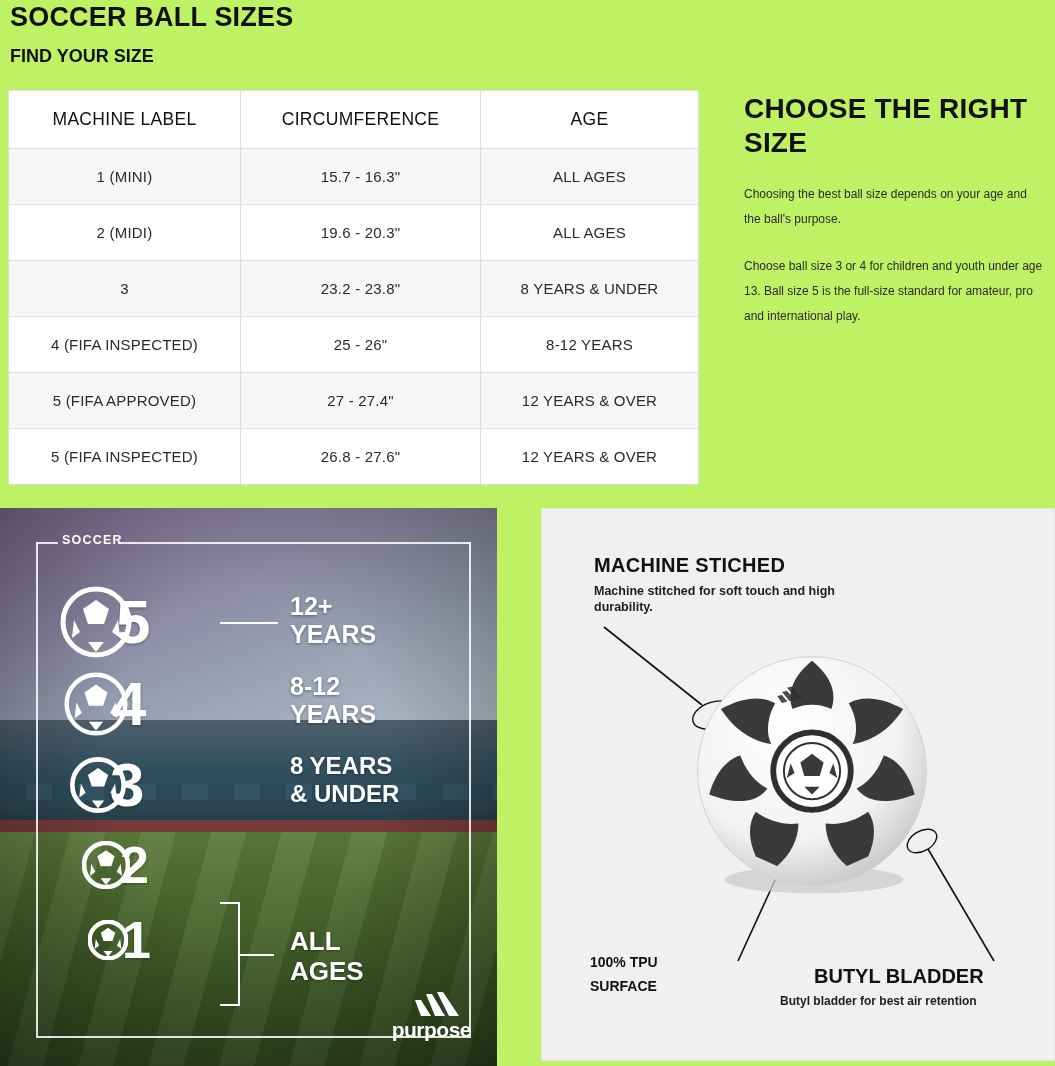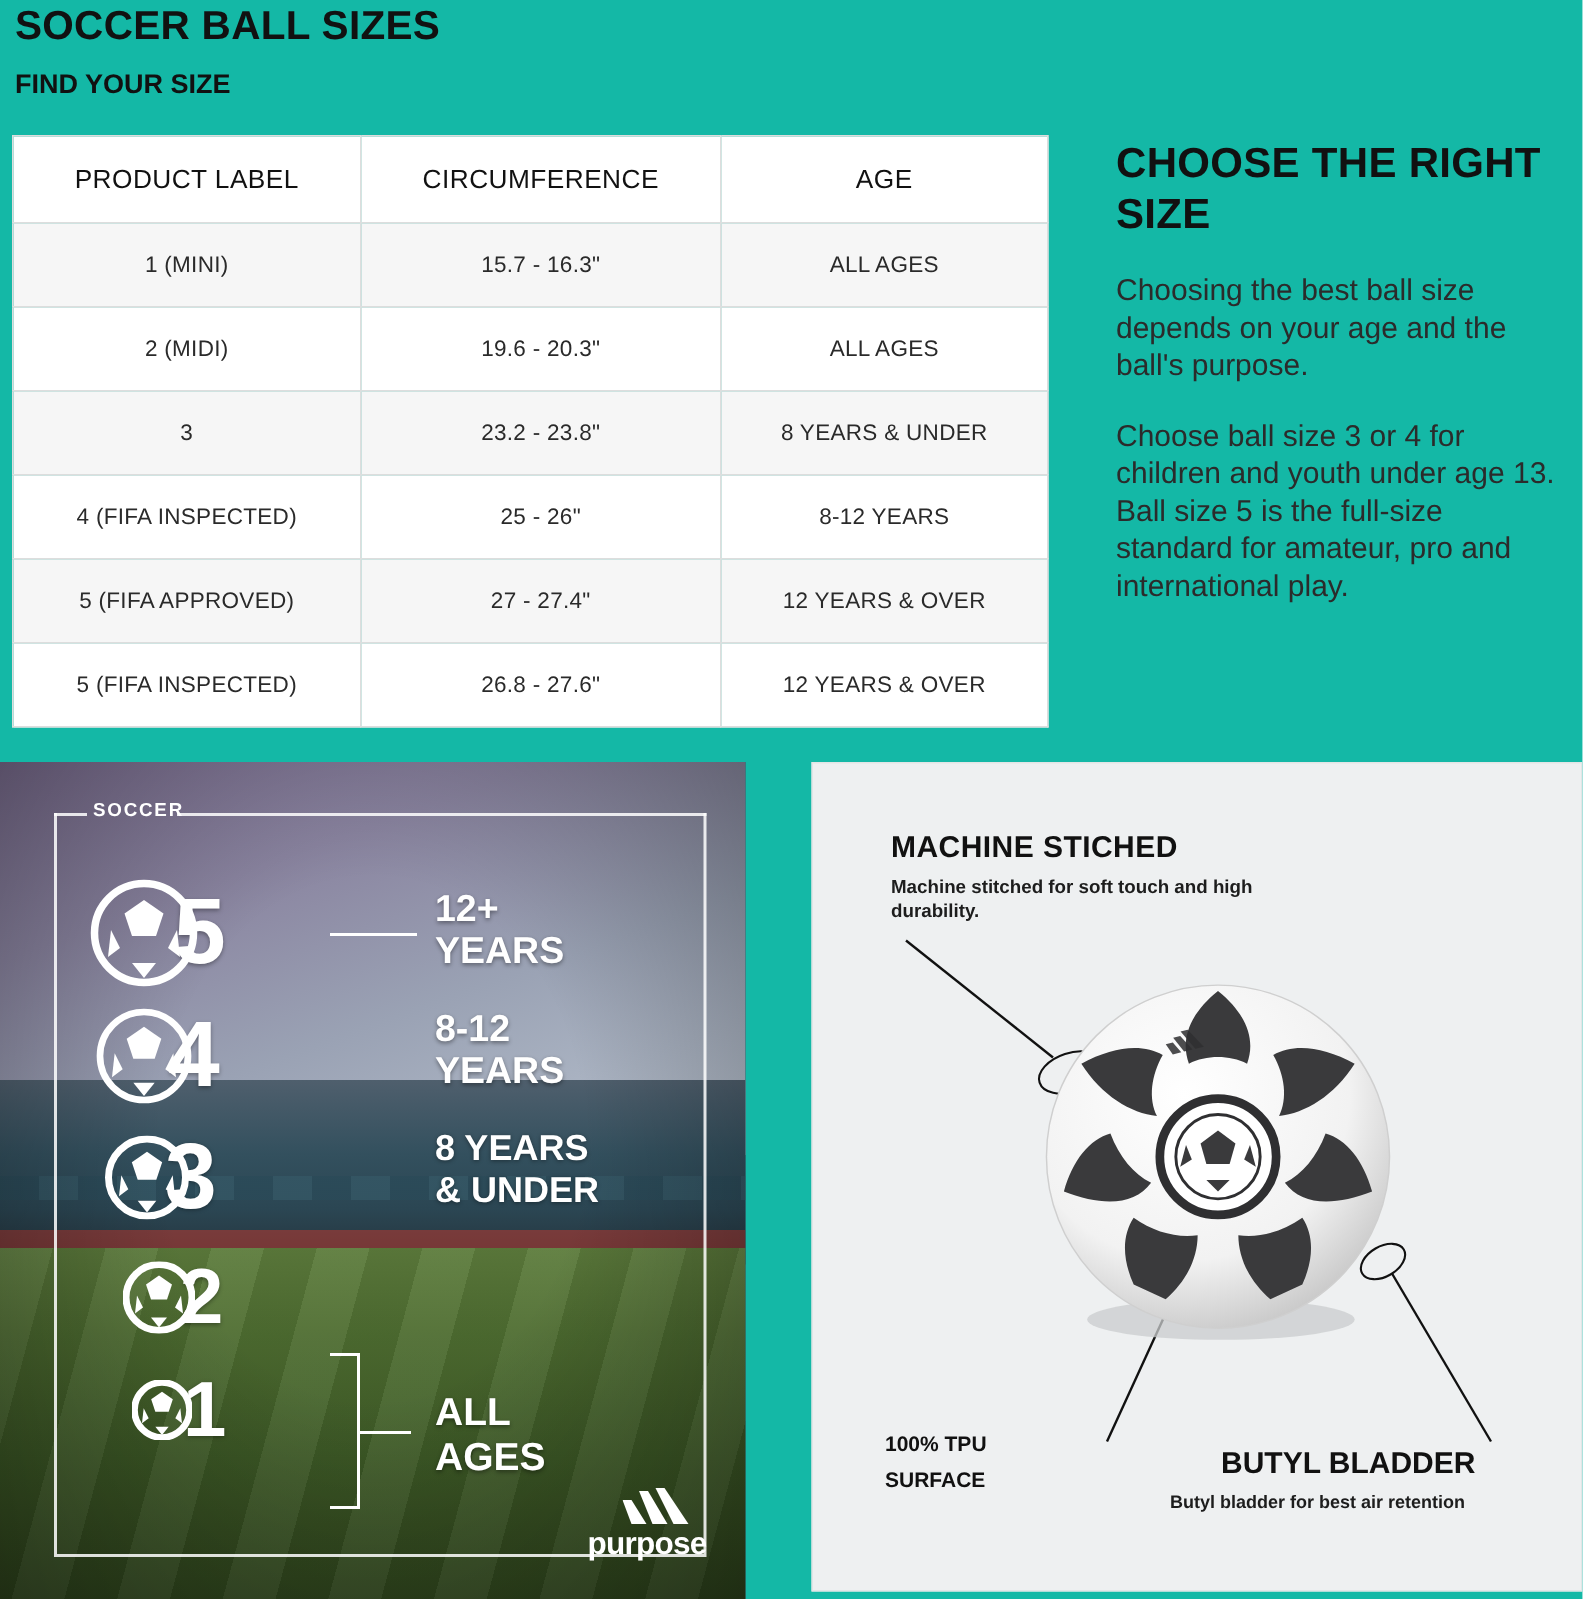--- a/index.html
+++ b/index.html
@@ -7,21 +7,21 @@
     margin: 0; padding: 0;
     background: #ffffff;
     font-family: "Liberation Sans", sans-serif;
     color: #1a1a1a;
   }
   #page {
     position: relative;
     width: 1055px;
     height: 1066px;
     overflow: hidden;
-    background: #14b8a6;
+    background: #bef264;
     padding-left: 36px;
   }
 
   
   .hdr-title {
     position: absolute;
     left: 10px; top: 0px;
     font-size: 27px;
     font-weight: bold;
     letter-spacing: 0.2px;
@@ -78,21 +78,21 @@
   .choose h2 {
     margin: 0;
     font-size: 28px;
     line-height: 34px;
     font-weight: bold;
     letter-spacing: 0.2px;
     color: #111;
   }
   .choose p {
     margin: 22px 0 0 0;
-    font-size: 20px;
+    font-size: 12px;
     line-height: 25px;
     color: #2b2b2b;
   }
 
   
   .photo-panel {
     position: absolute;
     left: 0px; top: 508px;
     width: 497px;
     height: 558px;
@@ -233,21 +233,21 @@
 <body>
 
 <div id="page">
 
   <div class="hdr-title">SOCCER BALL SIZES</div>
   <div class="hdr-sub">FIND YOUR SIZE</div>
 
   <table class="size-table">
     <thead>
       <tr>
-        <th class="col-1">PRODUCT LABEL</th>
+        <th class="col-1">MACHINE LABEL</th>
         <th class="col-2">CIRCUMFERENCE</th>
         <th class="col-3">AGE</th>
       </tr>
     </thead>
     <tbody>
       <tr>
         <td>1 (MINI)</td>
         <td>15.7 - 16.3"</td>
         <td>ALL AGES</td>
       </tr>

